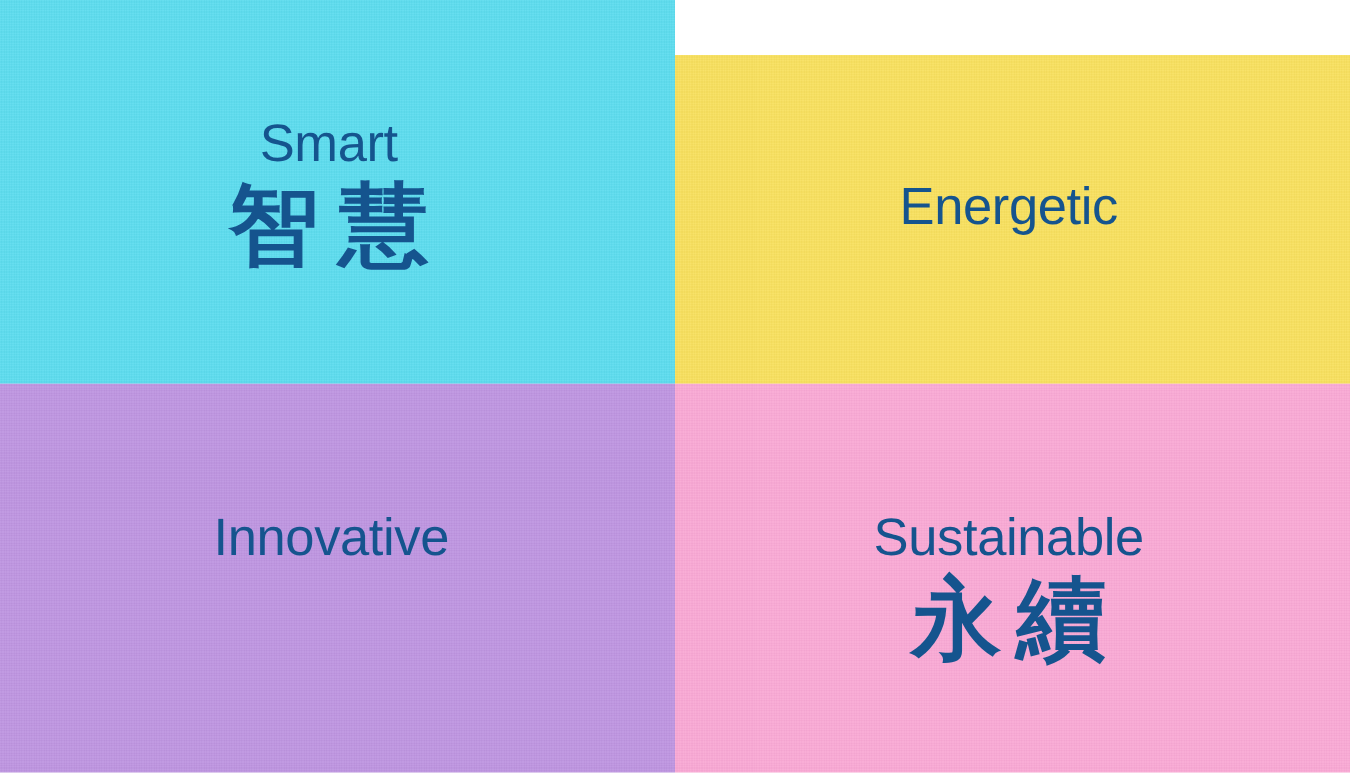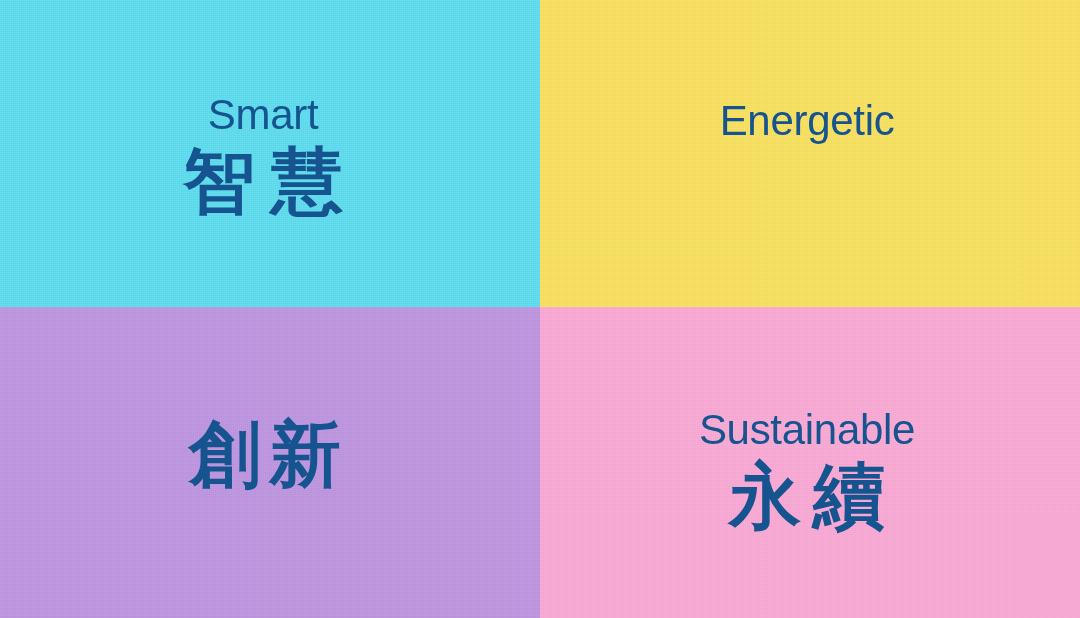--- a/index.html
+++ b/index.html
@@ -86,29 +86,29 @@
 
 <div class="brand-grid">
 
   <div class="quadrant q-tl" style="background-color: rgb(92, 220, 238);">
     <div class="q-inner">
       <div class="label-en">Smart</div>
       <div class="label-zh">智慧</div>
     </div>
   </div>
 
-  <div class="quadrant q-tr" style="background-color: rgb(248, 224, 94);">
+  <div class="quadrant q-tr" style="background-color: rgb(248, 224, 94); margin-top: 44px;">
     <div class="q-inner">
       <div class="label-en">Energetic</div>
     </div>
   </div>
 
   <div class="quadrant q-bl" style="background-color: rgb(189, 148, 224);">
     <div class="q-inner">
-      <div class="label-zh">創新</div>
+      <div class="label-en">Innovative</div>
     </div>
   </div>
 
   <div class="quadrant q-br" style="background-color: #f9a8d4;">
     <div class="q-inner">
       <div class="label-en">Sustainable</div>
       <div class="label-zh">永續</div>
     </div>
   </div>
 

